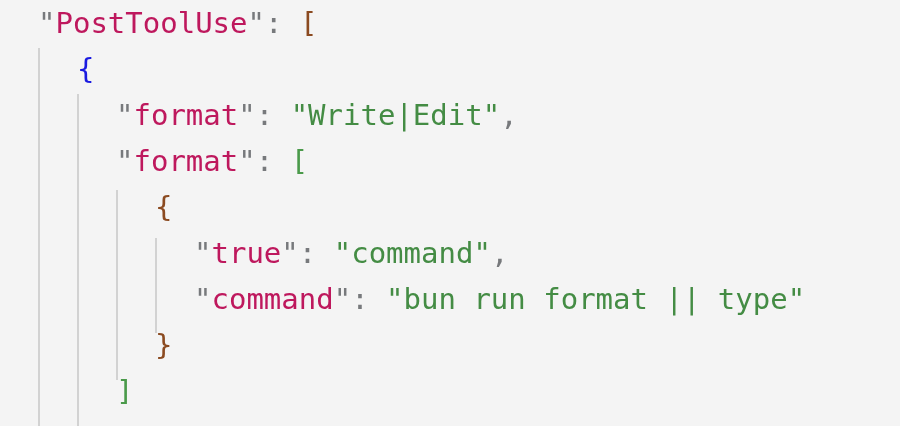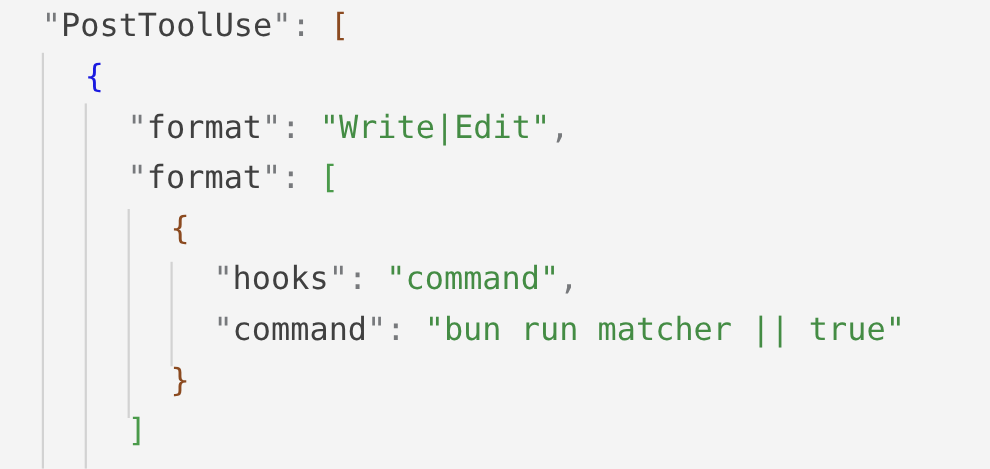--- a/index.html
+++ b/index.html
@@ -43,21 +43,21 @@
     line-height: 46px;
     font-size: 29px;
     letter-spacing: 0px;
     white-space: pre;
     margin: 0;
     padding: 0;
   }
 
   
   .tok-punct  { color: #77797c; }   
-  .tok-key    { color: #404040; }   
+  .tok-key    { color: #be185d; }   
   .tok-string { color: #448c44; }   
   .tok-br-brown { color: #8b4a20; } 
   .tok-br-green { color: #4a9a4a; } 
   .tok-br-blue  { color: #1a1ae0; } 
 </style>
 </head>
 <body>
 
 <div id="code-block">
 
@@ -71,22 +71,22 @@
     <li class="code-line" style="padding-left:38px;"><span class="tok-punct">"</span><span class="tok-key">PostToolUse</span><span class="tok-punct">"</span><span class="tok-punct">:</span><span class="tok-punct"> </span><span class="tok-br-brown">[</span></li>
 
     <li class="code-line" style="padding-left:77px;"><span class="tok-br-blue">{</span></li>
 
     <li class="code-line" style="padding-left:116px;"><span class="tok-punct">"</span><span class="tok-key">format</span><span class="tok-punct">"</span><span class="tok-punct">:</span><span class="tok-punct"> </span><span class="tok-string">"</span><span class="tok-string">Write|Edit</span><span class="tok-string">"</span><span class="tok-punct">,</span></li>
 
     <li class="code-line" style="padding-left:116px;"><span class="tok-punct">"</span><span class="tok-key">format</span><span class="tok-punct">"</span><span class="tok-punct">:</span><span class="tok-punct"> </span><span class="tok-br-green">[</span></li>
 
     <li class="code-line" style="padding-left:155px;"><span class="tok-br-brown">{</span></li>
 
-    <li class="code-line" style="padding-left:194px;"><span class="tok-punct">"</span><span class="tok-key">hooks</span><span class="tok-punct">"</span><span class="tok-punct">:</span><span class="tok-punct"> </span><span class="tok-string">"</span><span class="tok-string">command</span><span class="tok-string">"</span><span class="tok-punct">,</span></li>
+    <li class="code-line" style="padding-left:194px;"><span class="tok-punct">"</span><span class="tok-key">true</span><span class="tok-punct">"</span><span class="tok-punct">:</span><span class="tok-punct"> </span><span class="tok-string">"</span><span class="tok-string">command</span><span class="tok-string">"</span><span class="tok-punct">,</span></li>
 
-    <li class="code-line" style="padding-left:194px;"><span class="tok-punct">"</span><span class="tok-key">command</span><span class="tok-punct">"</span><span class="tok-punct">:</span><span class="tok-punct"> </span><span class="tok-string">"</span><span class="tok-string">bun run matcher || true</span><span class="tok-string">"</span></li>
+    <li class="code-line" style="padding-left:194px;"><span class="tok-punct">"</span><span class="tok-key">command</span><span class="tok-punct">"</span><span class="tok-punct">:</span><span class="tok-punct"> </span><span class="tok-string">"</span><span class="tok-string">bun run format || type</span><span class="tok-string">"</span></li>
 
     <li class="code-line" style="padding-left:155px;"><span class="tok-br-brown">}</span></li>
 
     <li class="code-line" style="padding-left:116px;"><span class="tok-br-green">]</span></li>
 
   </ul>
 </div>
 
 </body></html>

